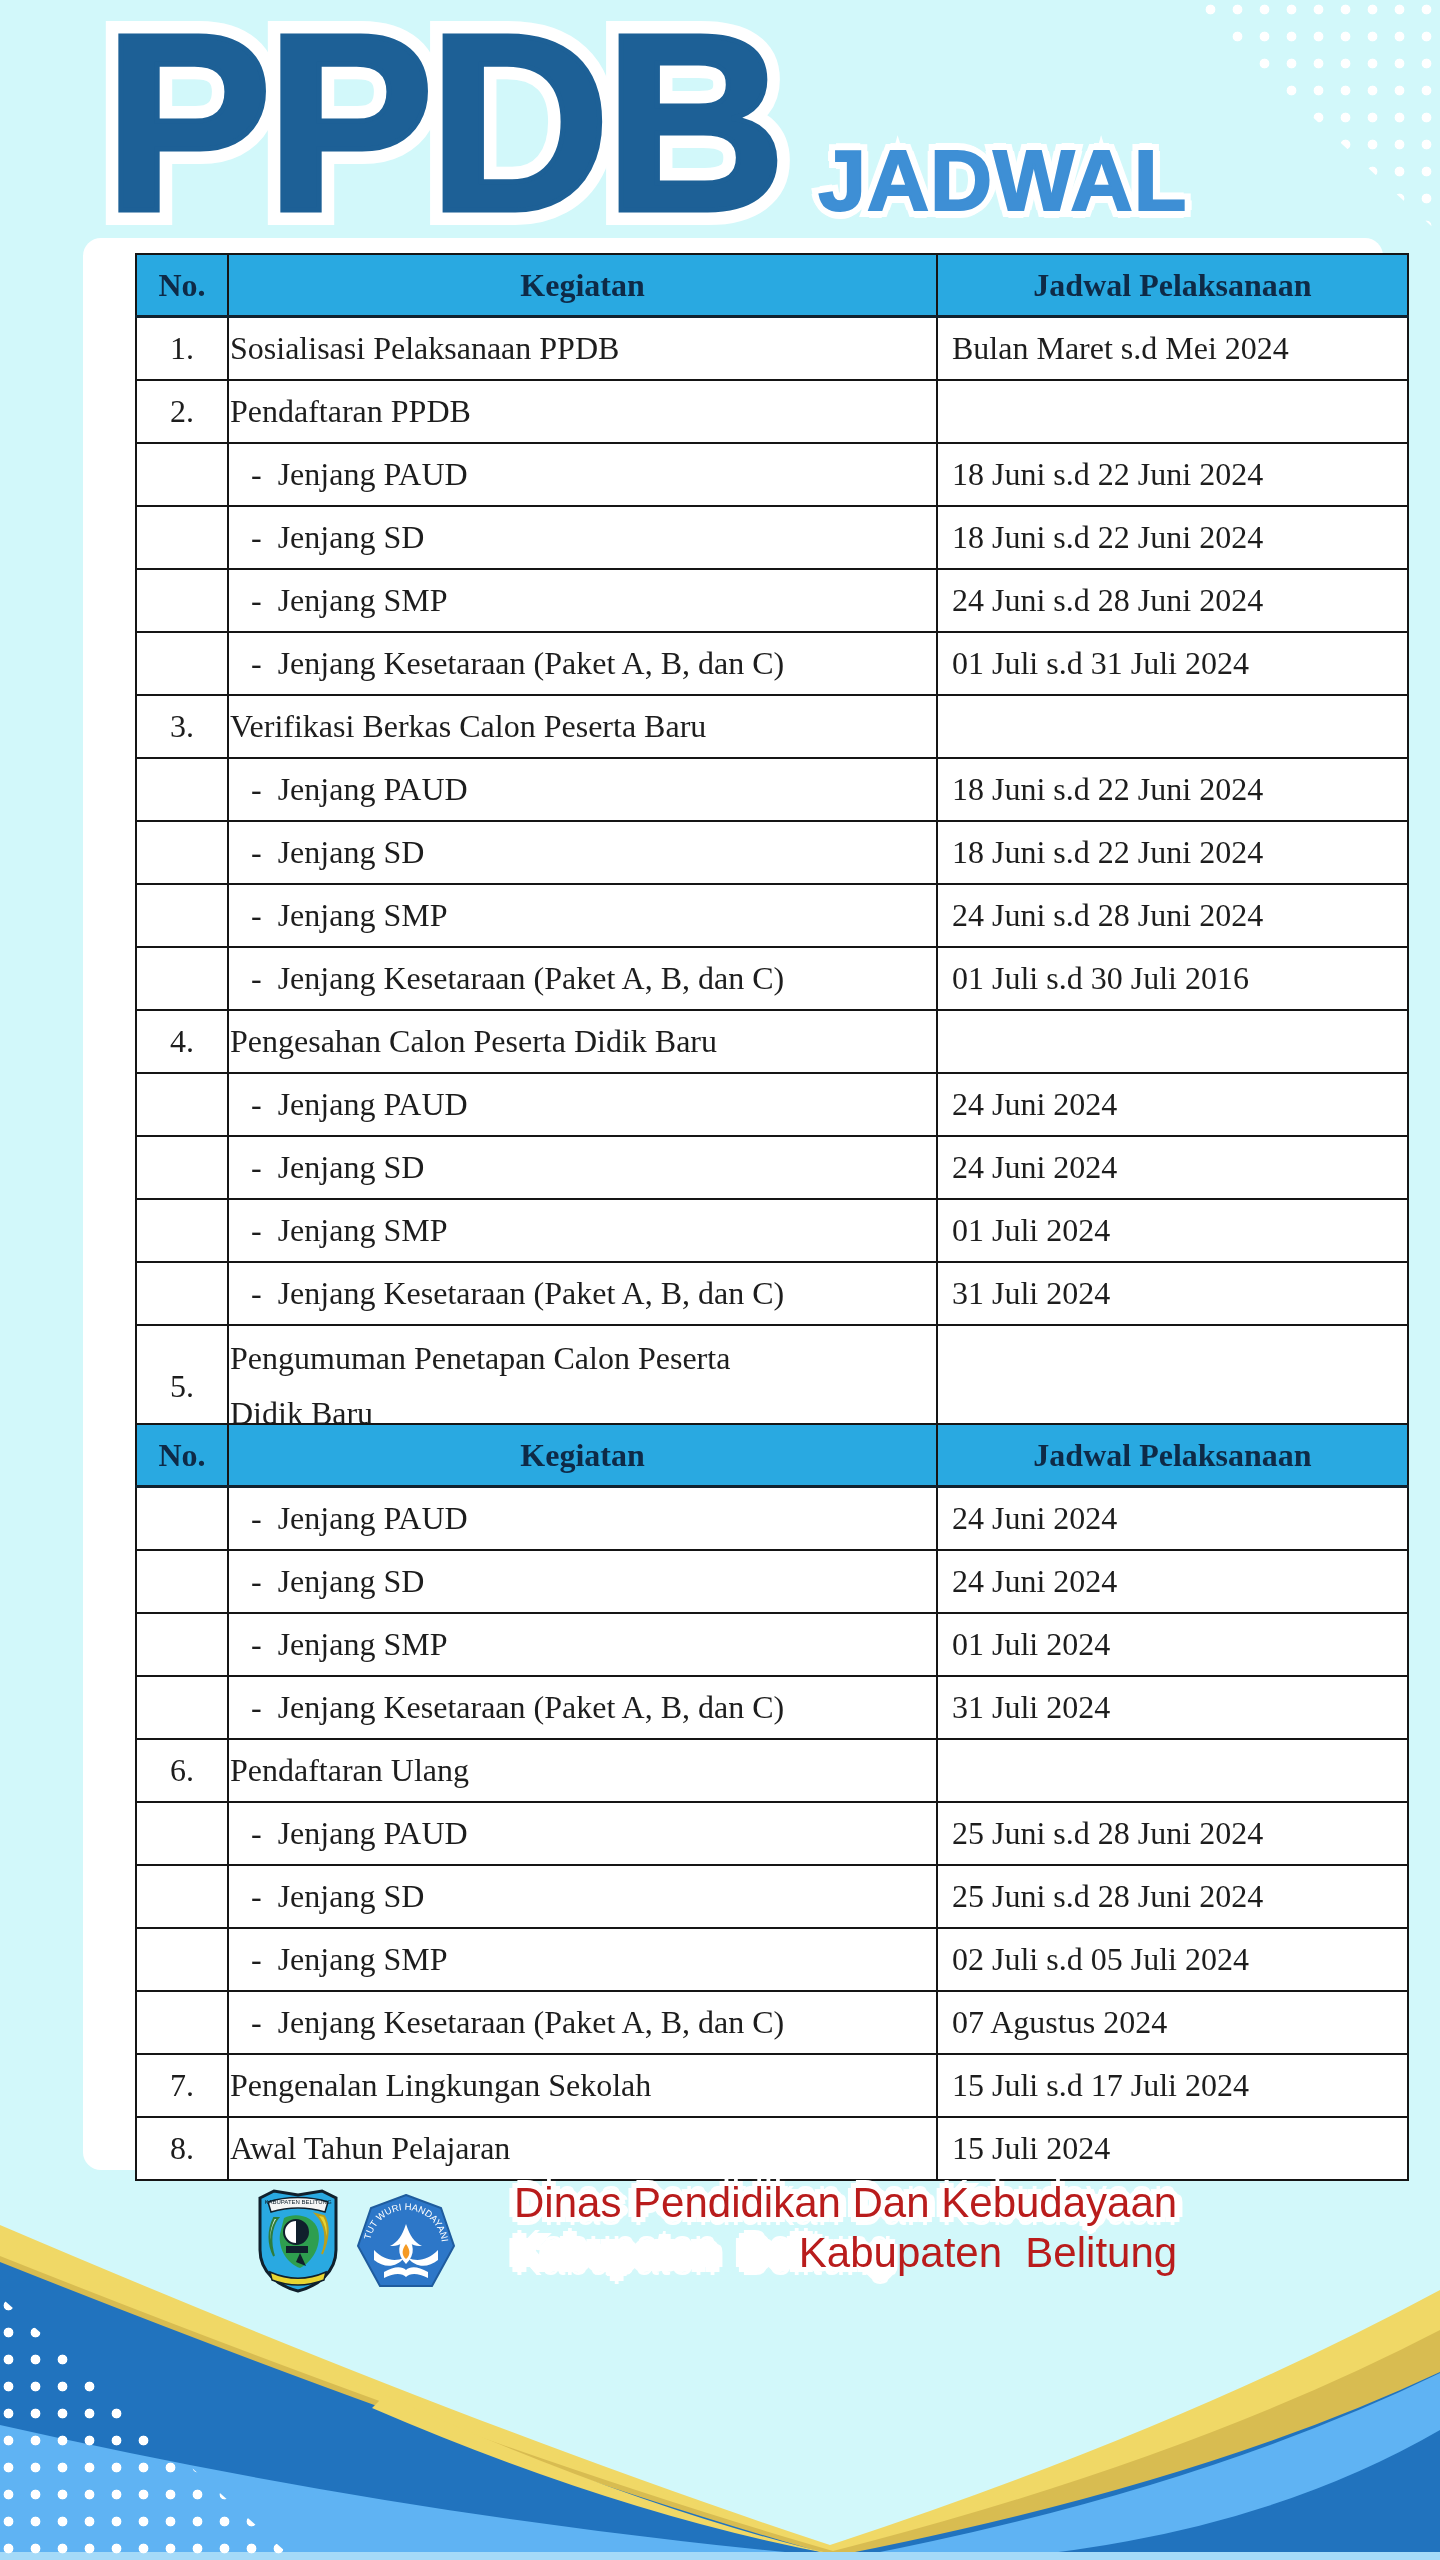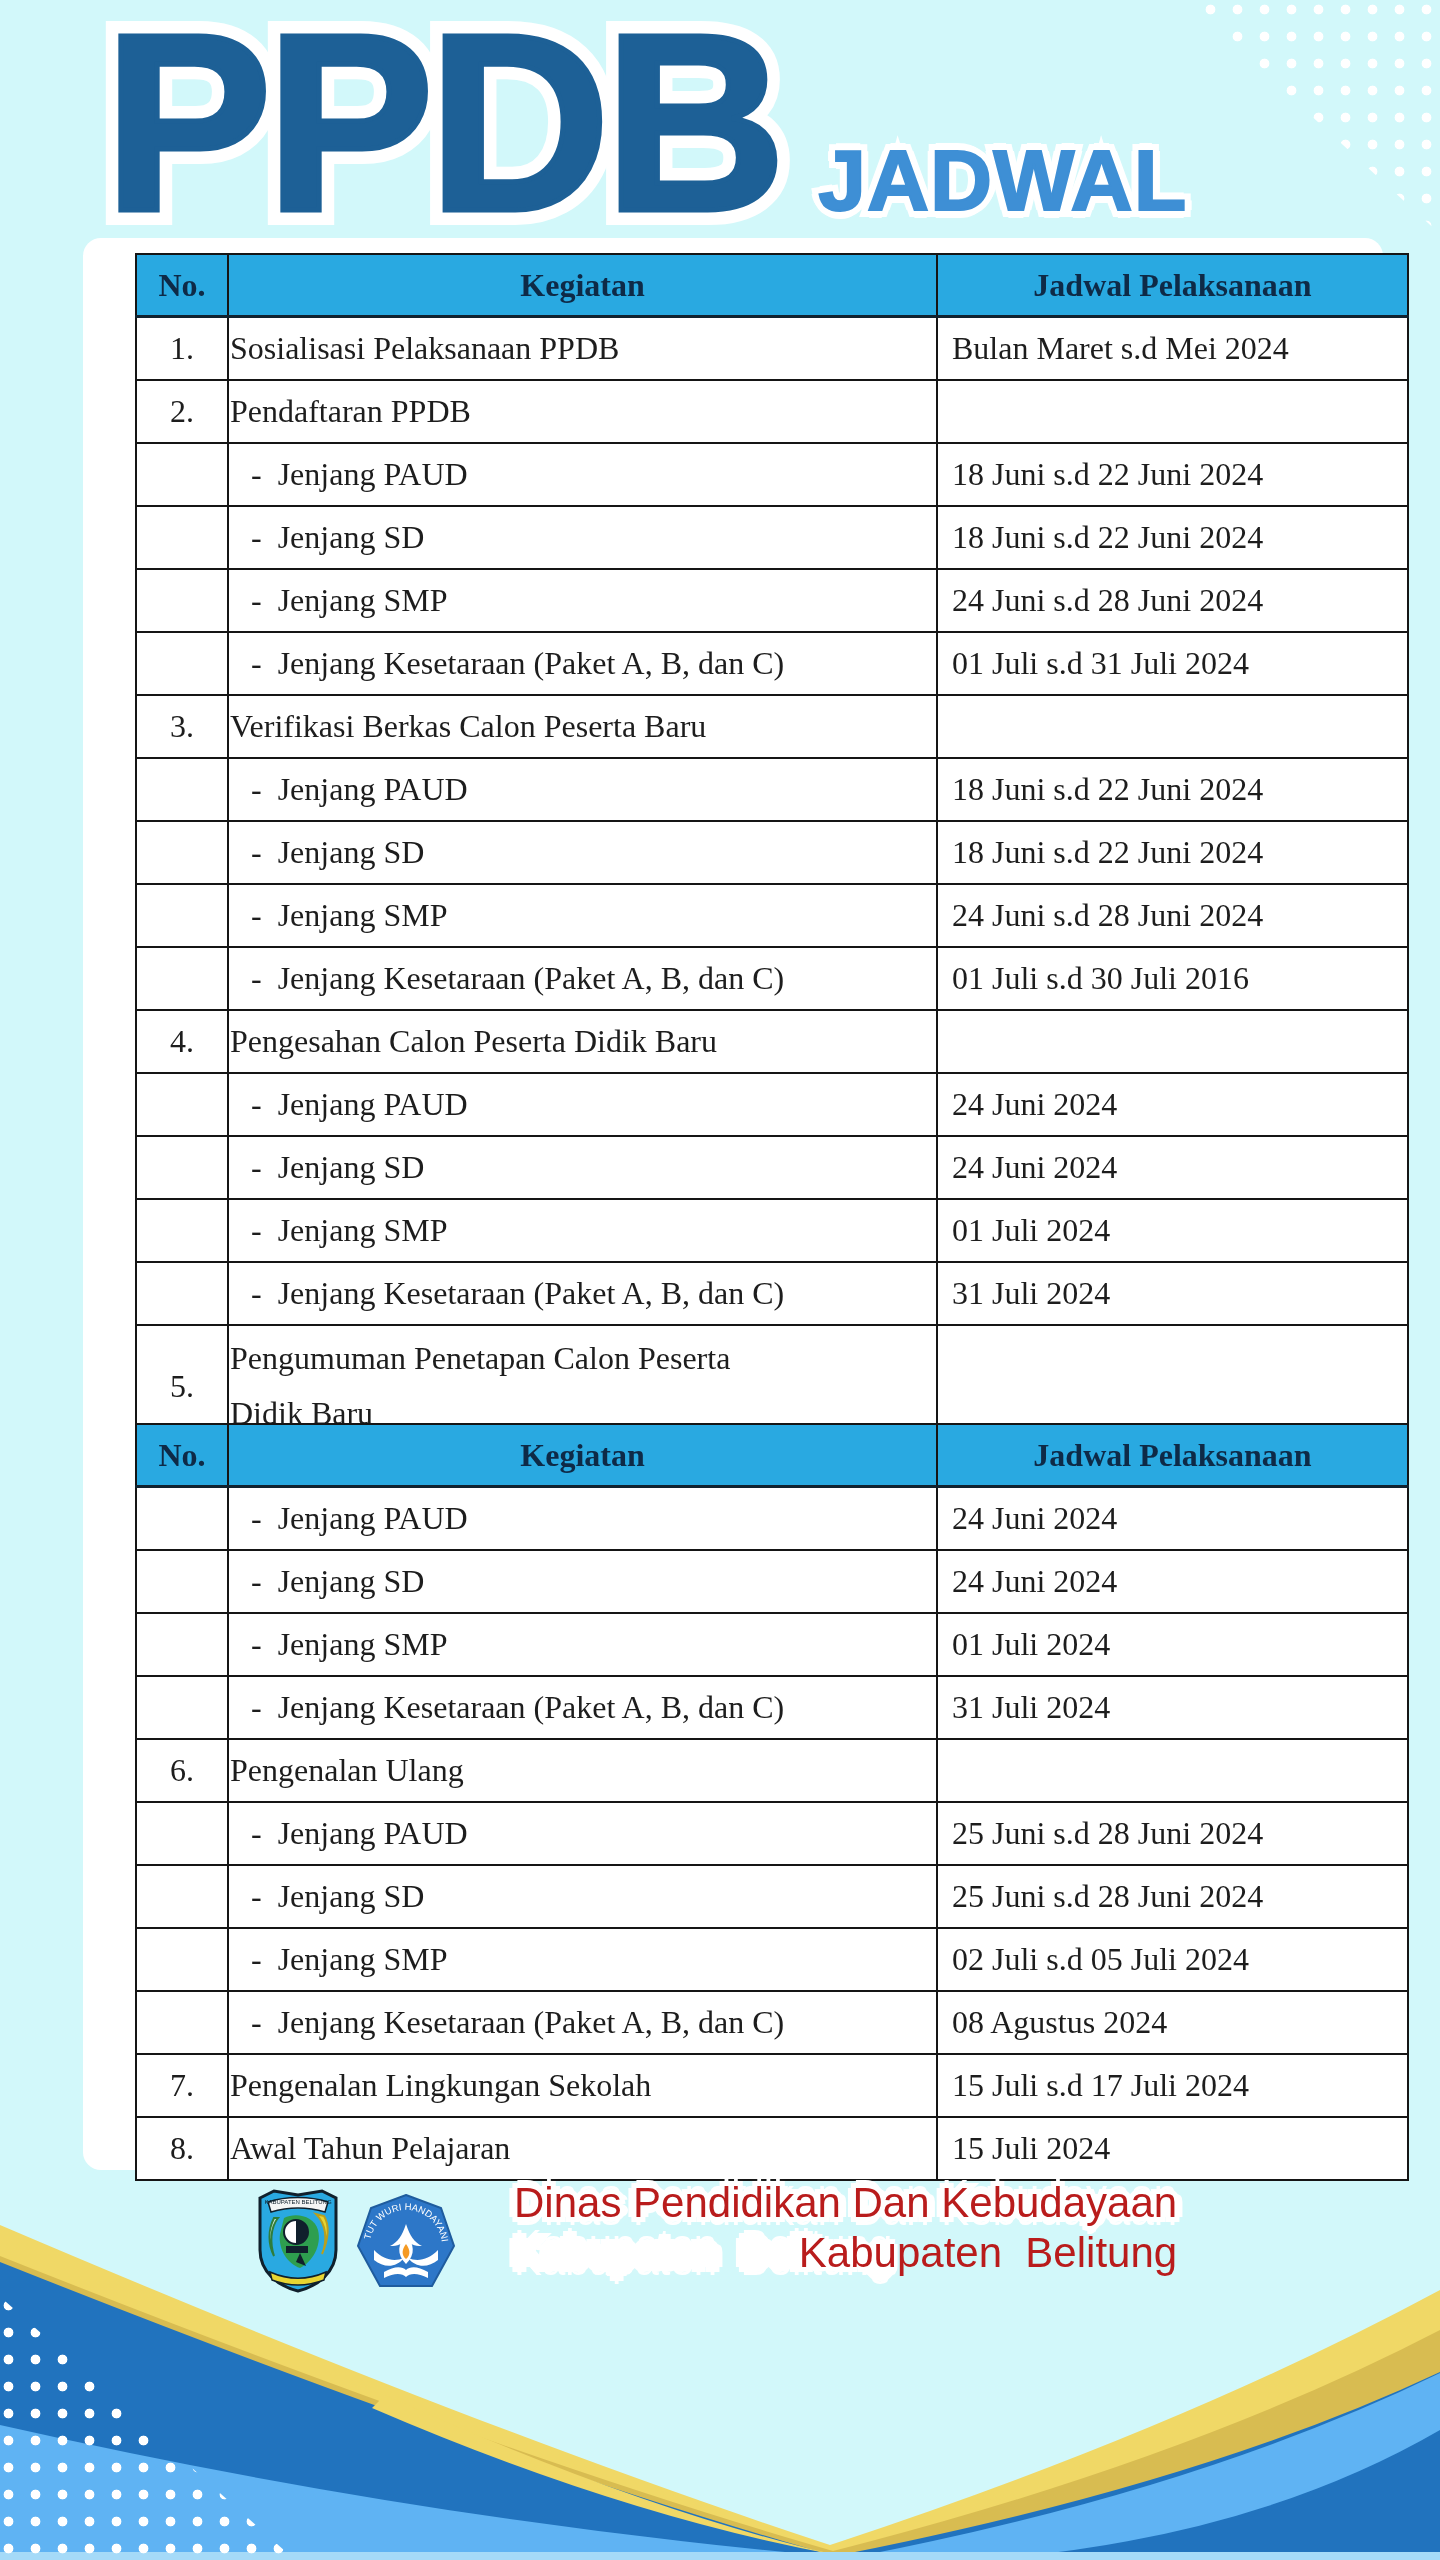--- a/index.html
+++ b/index.html
@@ -201,42 +201,42 @@
           <td class="c1 sub"><span>-  Jenjang SMP</span></td>
           <td class="c2">01 Juli 2024</td>
         </tr>
         <tr>
           <td class="c0"></td>
           <td class="c1 sub"><span>-  Jenjang Kesetaraan (Paket A, B, dan C)</span></td>
           <td class="c2">31 Juli 2024</td>
         </tr>
         <tr>
           <td class="c0">6.</td>
-          <td class="c1"><span>Pengenalan Ulang</span></td>
+          <td class="c1"><span>Pendaftaran Ulang</span></td>
           <td class="c2"></td>
         </tr>
         <tr>
           <td class="c0"></td>
           <td class="c1 sub"><span>-  Jenjang PAUD</span></td>
           <td class="c2">25 Juni s.d 28 Juni 2024</td>
         </tr>
         <tr>
           <td class="c0"></td>
           <td class="c1 sub"><span>-  Jenjang SD</span></td>
           <td class="c2">25 Juni s.d 28 Juni 2024</td>
         </tr>
         <tr>
           <td class="c0"></td>
           <td class="c1 sub"><span>-  Jenjang SMP</span></td>
           <td class="c2">02 Juli s.d 05 Juli 2024</td>
         </tr>
         <tr>
           <td class="c0"></td>
           <td class="c1 sub"><span>-  Jenjang Kesetaraan (Paket A, B, dan C)</span></td>
-          <td class="c2">08 Agustus 2024</td>
+          <td class="c2">07 Agustus 2024</td>
         </tr>
         <tr>
           <td class="c0">7.</td>
           <td class="c1"><span>Pengenalan Lingkungan Sekolah</span></td>
           <td class="c2">15 Juli s.d 17 Juli 2024</td>
         </tr>
         <tr>
           <td class="c0">8.</td>
           <td class="c1"><span>Awal Tahun Pelajaran</span></td>
           <td class="c2">15 Juli 2024</td>

